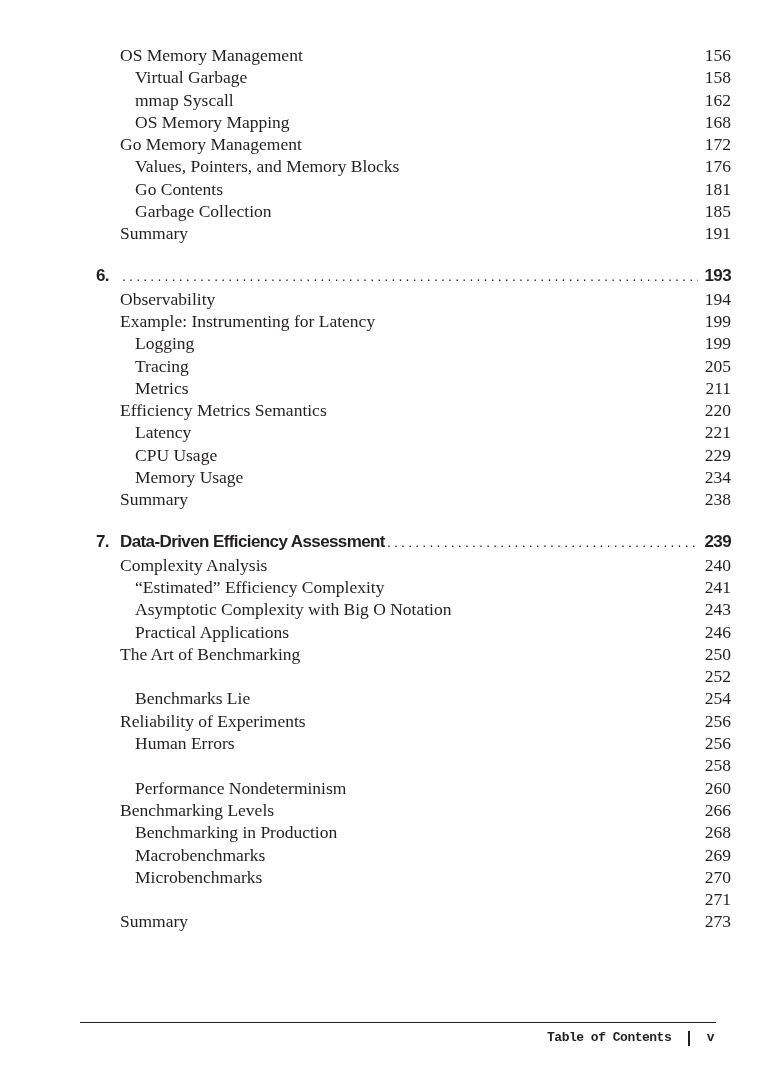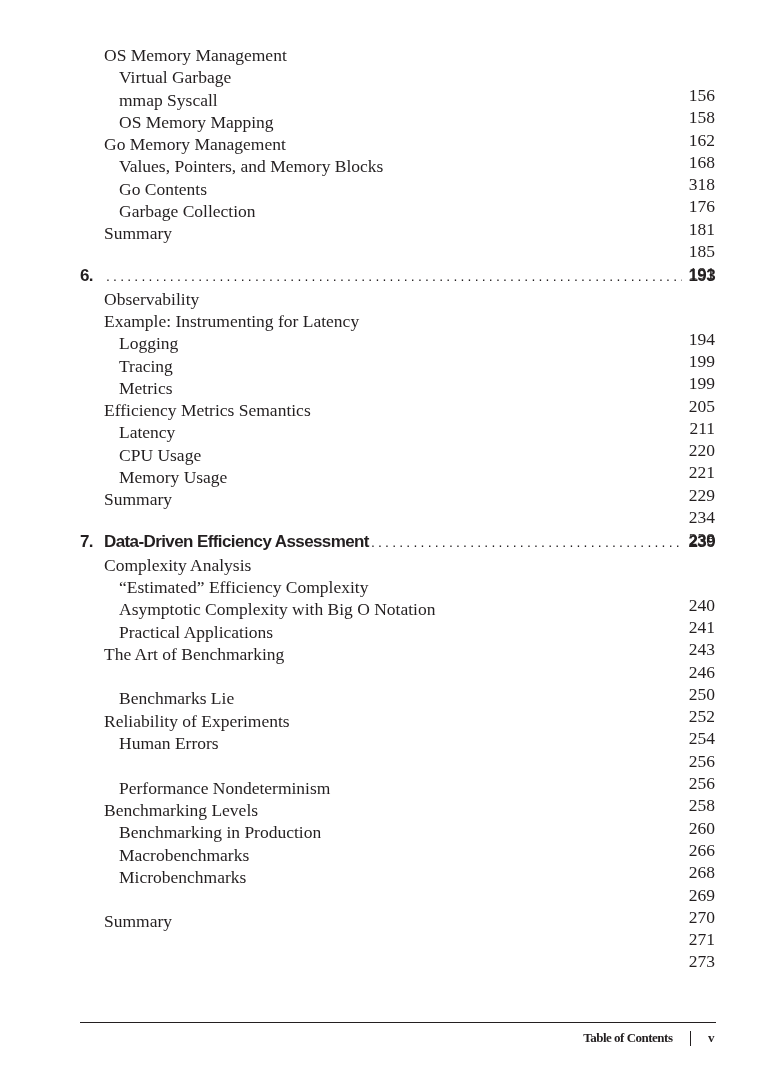--- a/index.html
+++ b/index.html
@@ -1,45 +1,45 @@
 <!DOCTYPE html>
 <html><head>
 <meta charset="utf-8">
 <style>
   html, body { margin: 0; padding: 0; background: #ffffff; }
   body { width: 776px; height: 1065px; position: relative; overflow: hidden; color: #231f20; }
   .page { position: absolute; left: 0; top: 0; width: 776px; height: 1065px; }
-  .toc { position: absolute; left: 80px; top: 44px; width: 635px; }
+  .toc { position: absolute; left: 96px; top: 44px; width: 635px; }
   .row {
     position: relative; height: 22.3px; line-height: 22.3px;
     font-family: "Liberation Serif", "DejaVu Serif", serif; font-size: 17.5px;
     white-space: nowrap;
   }
   .row .title { position: absolute; top: 0; }
-  .row .page-num { position: absolute; right: 0; top: 0; margin-top: 40px; }
+  .row .page-num { position: absolute; right: 0; top: 0; }
   .lvl1 .title { left: 24px; }
   .lvl2 .title { left: 39px; }
   .chapter {
     height: 24px; line-height: 24px; margin-top: 19px; margin-bottom: 0;
     font-family: "Liberation Sans", "DejaVu Sans", sans-serif; font-size: 17px;
     letter-spacing: -0.6px; font-stretch: condensed; font-weight: bold;
     display: flex; align-items: baseline;
   }
   .chapter .num { width: 24px; flex: none; }
   .chapter .ctitle { flex: none; }
   .chapter .leader {
     flex: 1 1 auto; overflow: hidden; margin: 0 6px 0 2px; letter-spacing: 3.2px; font-weight: normal;
     font-size: 14px;
   }
   .chapter .leader::after { content: "................................................................................................................................................"; }
   .chapter .cpage { flex: none; }
   .footer-rule { position: absolute; left: 80px; top: 1022px; width: 636px; height: 1px; background: #231f20; }
   .footer {
     position: absolute; right: 62px; top: 1028px; height: 20px; line-height: 20px;
-    font-family: Liberation Serif, serif; font-weight: bold; font-size: 13px;
+    font-family: Liberation Mono, monospace; font-weight: bold; font-size: 13px;
     letter-spacing: -0.5px; display: flex; align-items: center;
   }
   .footer .sep { display: inline-block; width: 1.5px; height: 15px; background: #231f20; margin: 0 17px 0 17px; }
 </style>
 </head>
 <body>
 
 <div class="page">
   <div class="toc" id="toc">
       <div class="row lvl1">
@@ -53,21 +53,21 @@
       <div class="row lvl2">
         <span class="title">mmap Syscall</span>
         <span class="page-num">162</span>
       </div>
       <div class="row lvl2">
         <span class="title">OS Memory Mapping</span>
         <span class="page-num">168</span>
       </div>
       <div class="row lvl1">
         <span class="title">Go Memory Management</span>
-        <span class="page-num">318</span>
+        <span class="page-num">172</span>
       </div>
       <div class="row lvl2">
         <span class="title">Values, Pointers, and Memory Blocks</span>
         <span class="page-num">176</span>
       </div>
       <div class="row lvl2">
         <span class="title">Go Contents</span>
         <span class="page-num">181</span>
       </div>
       <div class="row lvl2">

